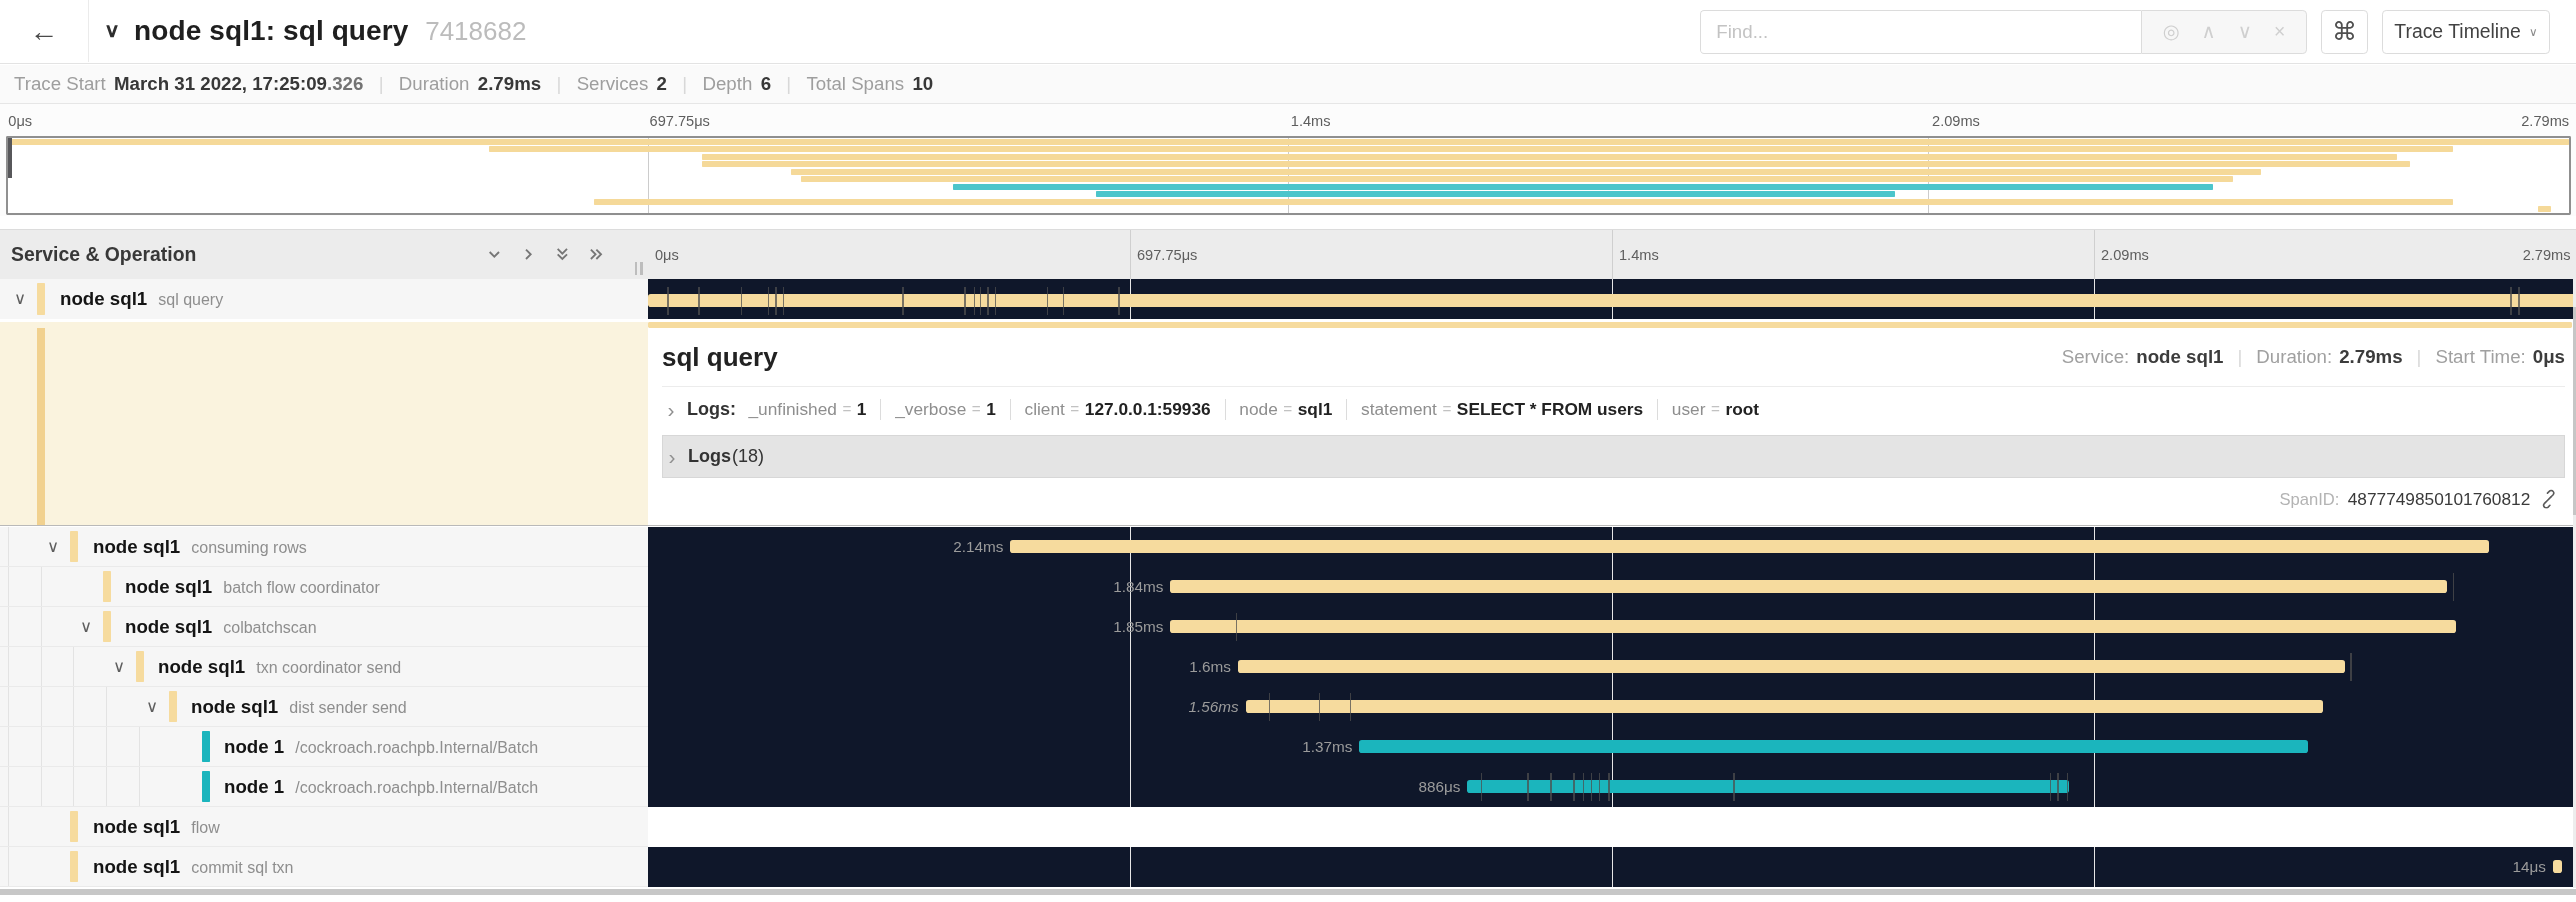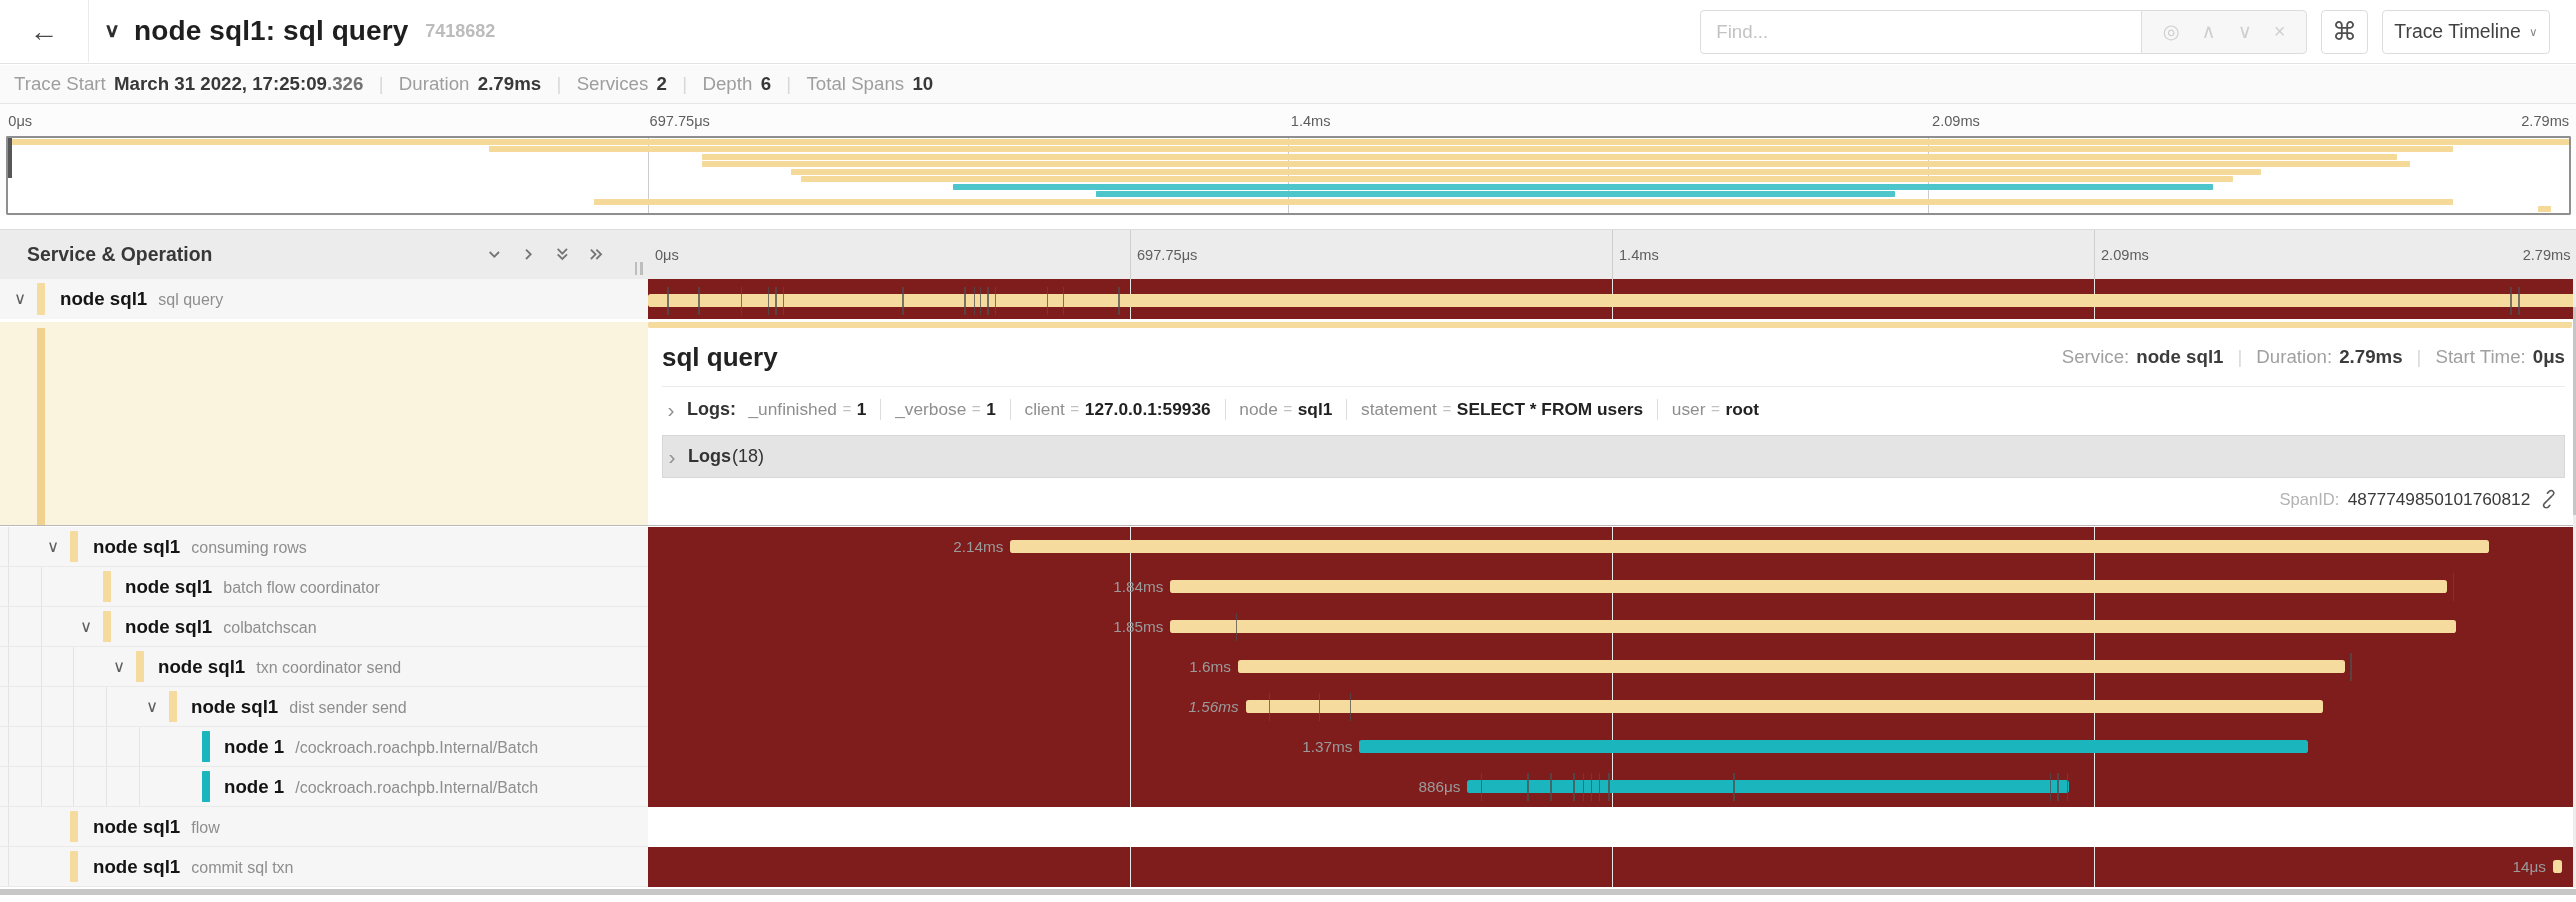--- a/index.html
+++ b/index.html
@@ -5,21 +5,21 @@
   * { box-sizing: border-box; margin: 0; padding: 0; }
   html,body { width: 2576px; height: 903px; background:#fff; font-family:"Liberation Sans", sans-serif; }
   #app { position:relative; width:2576px; height:903px; overflow:hidden; background:#fff; }
 
   
   .top-bar { position:absolute; left:0; top:0; width:100%; height:64px; background:#fff; border-bottom:1.4px solid #e3e3e3; }
   .back-btn { position:absolute; left:0; top:0; width:89px; height:62px; border-right:1.4px solid #ebebeb; display:flex; align-items:center; justify-content:center; font-size:29px; color:#4a4a4a; cursor:pointer; }
   .title-wrap { position:absolute; left:104px; top:0; height:62px; display:flex; align-items:center; gap:14px; }
   .title-chevron { font-size:22px; color:#2e2e2e; font-weight:700; transform:scaleY(0.9); cursor:pointer; }
   .trace-title { font-size:28px; font-weight:600; color:#1f1f1f; letter-spacing:0.1px; }
-  .trace-id { font-size:18px; font-weight:700; color:#bcbcbc; margin-left:2.8px; }
+  .trace-id { font-size:26px; font-weight:400; color:#bcbcbc; margin-left:2.8px; }
   .find-input { position:absolute; left:1700px; top:9.7px; width:441px; height:44px; border:1.4px solid #dcdcdc; border-right:none; border-radius:4.2px 0 0 4.2px; background:#fff; padding:0 15.3px; font-size:18.7px; color:#444; outline:none; }
   .find-input::placeholder { color:#c3c3c3; }
   .find-group { position:absolute; left:2141px; top:9.7px; width:166px; height:44px; border:1.4px solid #dcdcdc; border-radius:0 4.2px 4.2px 0; background:#f7f7f7; display:flex; align-items:center; justify-content:space-around; padding:0 9.7px; }
   .find-group .ficon { font-size:19.4px; color:#cfcfcf; cursor:pointer; line-height:1; }
   .kbd-btn { position:absolute; left:2321px; top:9.7px; width:47px; height:44px; border:1.4px solid #dcdcdc; border-radius:4.2px; background:#fff; display:flex; align-items:center; justify-content:center; font-size:25px; color:#4f4f4f; cursor:pointer; }
   .view-btn { position:absolute; left:2382px; top:9.7px; width:168px; height:44px; border:1.4px solid #dcdcdc; border-radius:4.2px; background:#fff; display:flex; align-items:center; justify-content:center; gap:8.3px; font-size:19.4px; color:#424242; cursor:pointer; }
   .view-btn .vchev { font-size:11.8px; color:#8a8a8a; }
 
   
   .summary { position:absolute; left:0; top:65px; width:100%; height:39px; background:#fafafa; border-bottom:1.4px solid #e6e6e6; display:flex; align-items:center; padding-left:14px; font-size:18.7px; }
@@ -32,35 +32,35 @@
   .minimap { position:absolute; left:0; top:104px; width:100%; height:112px; background:#fcfcfc; }
   .mini-labels { position:absolute; left:5.5px; right:5.5px; top:1.4px; height:30.5px; }
   .mini-labels .tick-label, .ruler .tick-label { position:absolute; top:50%; transform:translateY(-50%); font-size:14.6px; color:#5e5e5e; white-space:nowrap; }
   .mini-canvas { position:absolute; left:5.5px; right:5.5px; top:32px; height:79px; background:#fff; border:2.1px solid #8f8f8f; border-radius:1.4px; }
   .mini-grid { position:absolute; top:0; bottom:0; width:0.7px; background:#cccccc; }
   .mini-bar { position:absolute; height:6.2px; border-radius:0.7px; }
   .mini-scrub { position:absolute; left:0; top:0; width:4.2px; height:40px; background:#57575a; cursor:ew-resize; }
 
   
   .cols-head { position:absolute; left:0; top:229px; width:100%; height:51px; background:#ececec; border-top:0.7px solid #dcdcdc; border-bottom:1.4px solid #c9c9c9; }
-  .tree-head { position:absolute; left:0; top:0; width:648px; height:100%; display:flex; align-items:center; padding-left:27px; }
+  .tree-head { position:absolute; left:0; top:0; width:648px; height:100%; display:flex; align-items:center; padding-left:11px; }
   .tree-head-title { font-size:19.4px; font-weight:700; color:#383838; }
   .tree-head-icons { position:absolute; right:42px; top:0; height:100%; display:flex; align-items:center; gap:15.3px; }
   .tree-head-icons svg { width:18.7px; height:18.7px; stroke:#767676; stroke-width:2.4; fill:none; cursor:pointer; }
   .col-drag { position:absolute; right:5.5px; bottom:4.2px; display:flex; gap:3.5px; cursor:col-resize; }
   .col-drag i { display:block; width:2.1px; height:12.5px; background:#bdbdbd; }
   .ruler { position:absolute; left:648px; top:0; right:0; height:100%; }
   .ruler .rgrid { position:absolute; top:0; bottom:0; width:0.7px; background:#cfcfcf; }
 
   
   .root-row { position:absolute; left:0; top:279px; width:100%; height:43px; }
   
   .row { position:relative; width:100%; height:40px; }
   .tree-cell { position:absolute; left:0; top:0; width:648px; height:100%; background:#f6f6f6; border-bottom:0.7px solid #eaeaea; cursor:pointer; }
-  .tl-cell { position:absolute; left:648px; right:0; top:0; height:100%; background:#7f1d1d; }
+  .tl-cell { position:absolute; left:648px; right:0; top:0; height:100%; background:#0f172a; }
   .tl-grid { position:absolute; top:0; bottom:0; width:0.7px; background:#e6e6e6; }
   .guide { position:absolute; top:0; bottom:0; width:0.7px; background:#e3e3e3; }
   .tchev { position:absolute; top:50%; transform:translateY(-50%); font-size:16.6px; color:#5f5f5f; }
   .cborder { position:absolute; top:4.2px; bottom:4.2px; width:7.6px; border-radius:0.7px; }
   .svc { position:absolute; top:50%; transform:translateY(-50%); white-space:nowrap; font-size:18.7px; font-weight:700; color:#141414; }
   .op { font-size:16px; font-weight:400; color:#8e8e8e; margin-left:11px; }
   .bar { position:absolute; height:13px; top:13px; border-radius:2.8px; }
   .bar-label { position:absolute; top:50%; transform:translate(-100%,-50%); font-size:15.3px; color:#9b9b9b; padding-right:7px; white-space:nowrap; }
   .logtick { position:absolute; width:1.4px; top:6.2px; height:28px; background:#4f4f4f; opacity:0.75; }
 

